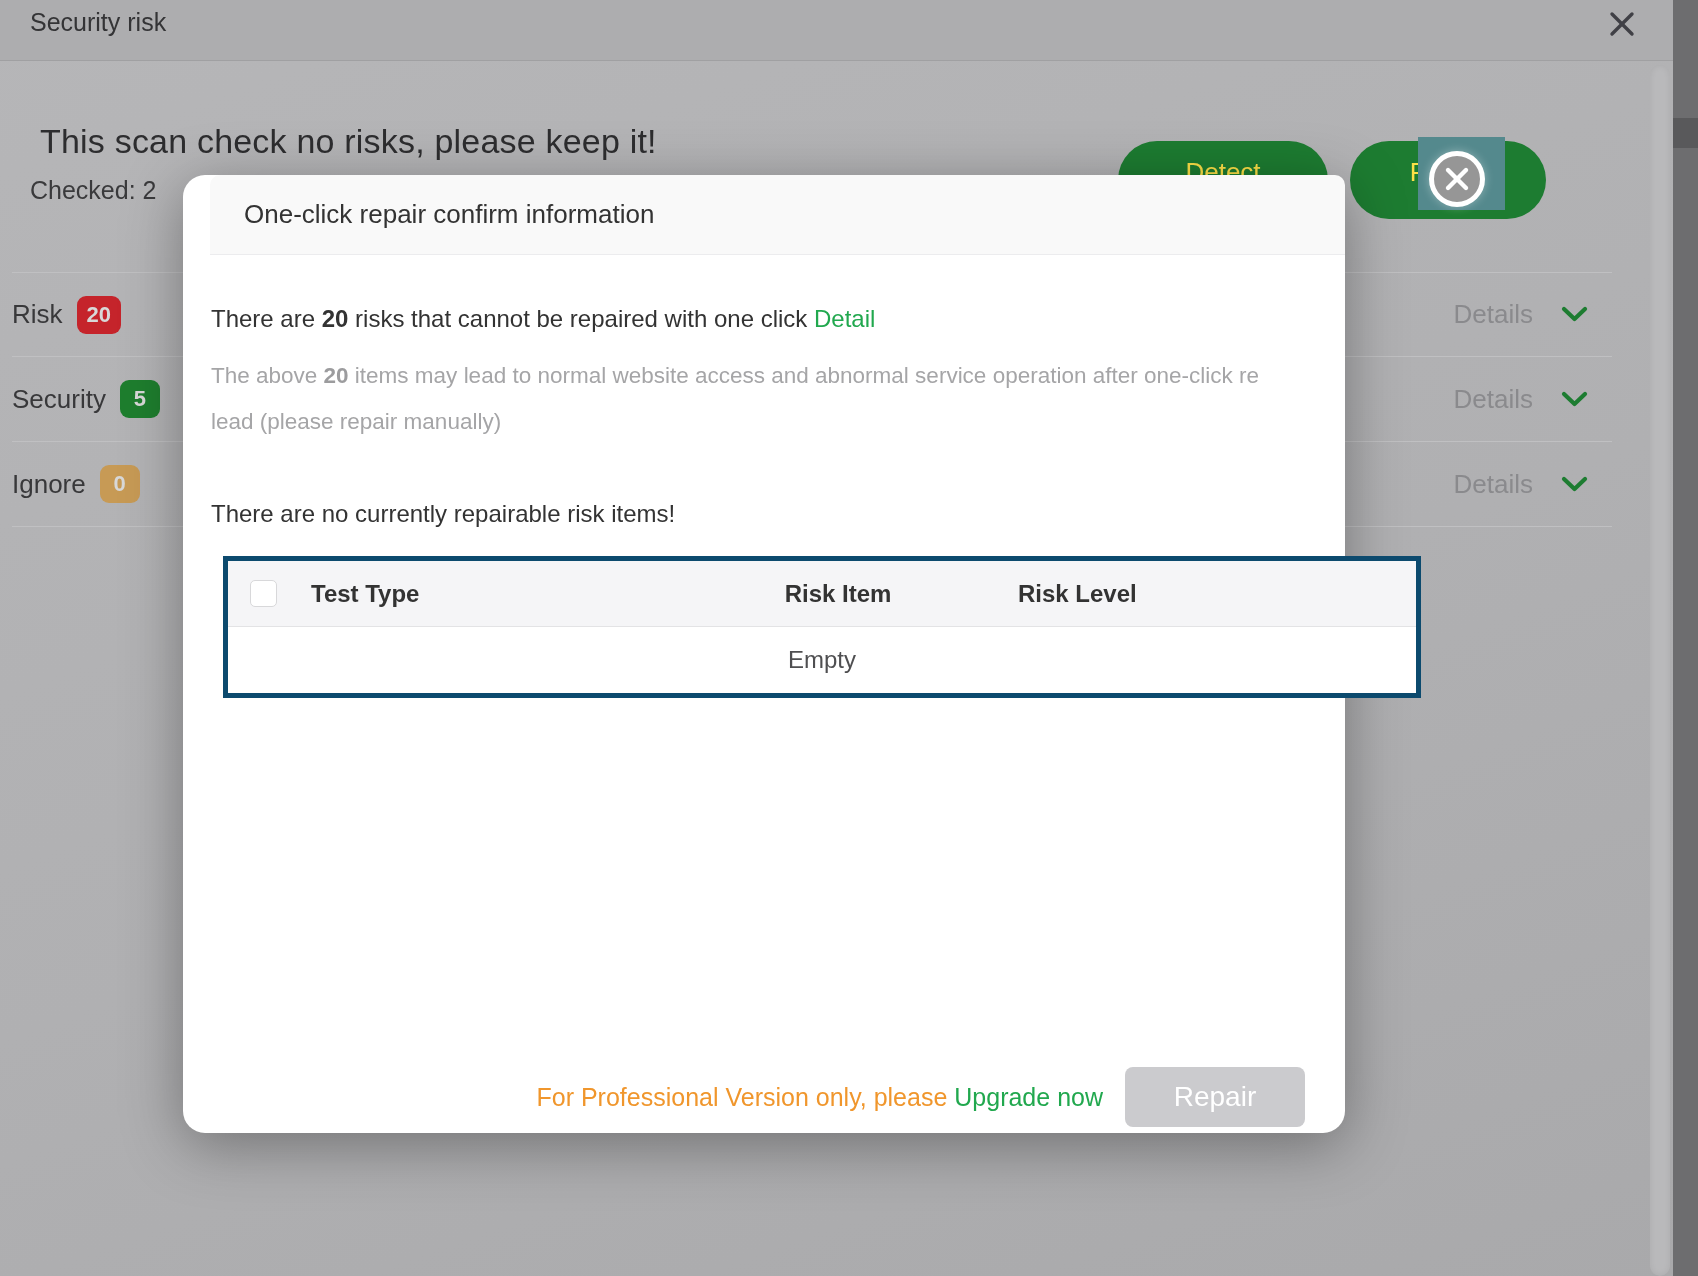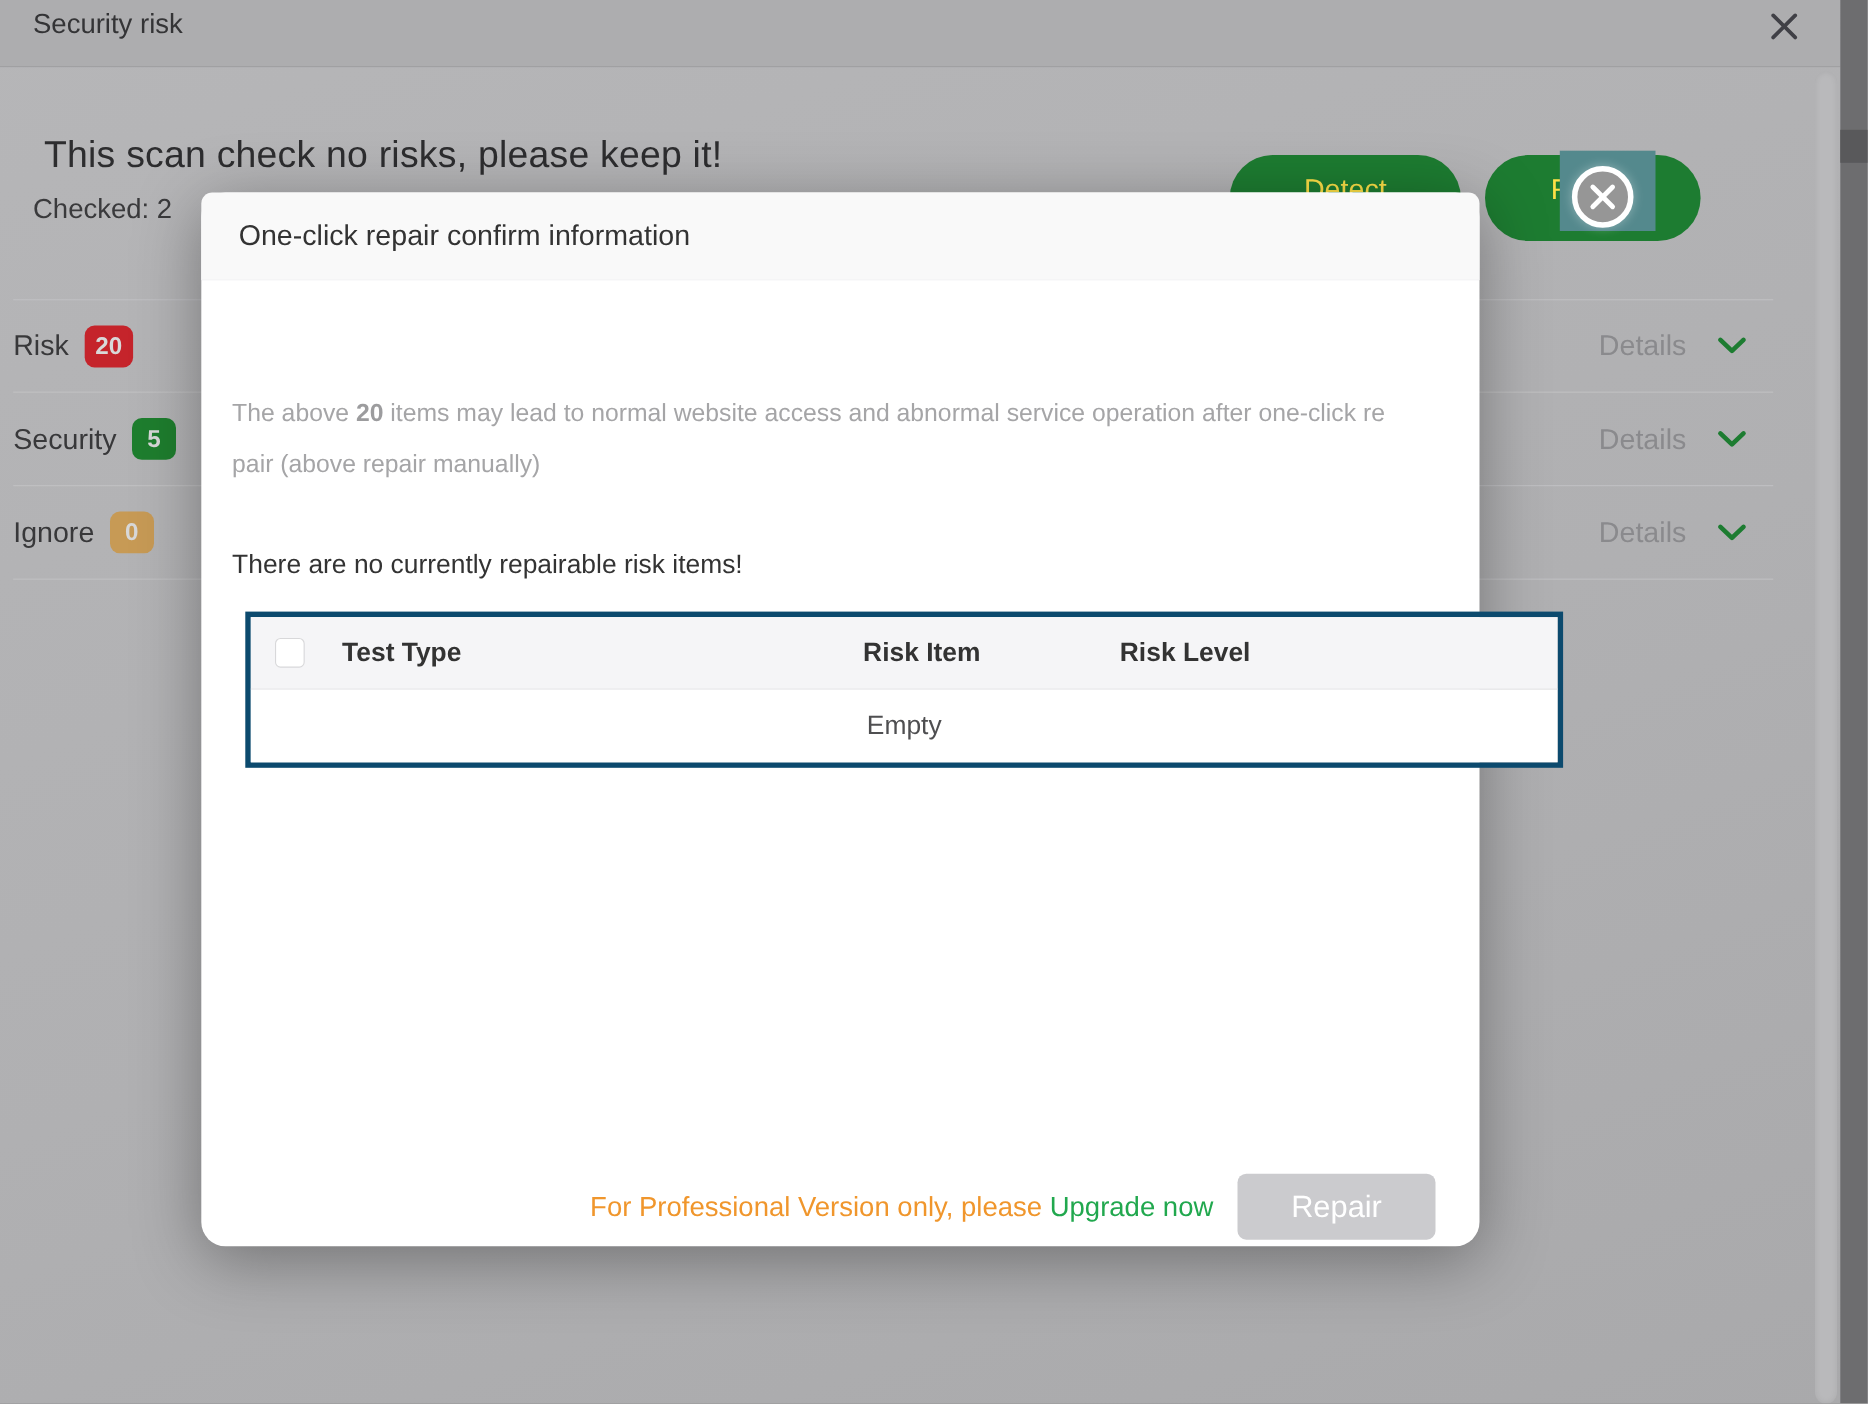--- a/index.html
+++ b/index.html
@@ -44,21 +44,21 @@
   
   .teal-highlight { position:absolute; left:1418px; top:137px; width:87px; height:73px;
                     background:#54898d; z-index:60; }
   .modal-close { position:absolute; left:1429px; top:151px; width:56px; height:56px; z-index:70;
                  border-radius:50%; background:#969696; border:5px solid #ffffff;
                  display:flex; align-items:center; justify-content:center; cursor:pointer;
                  box-shadow:0 0 10px rgba(255,255,255,.35); }
 
   
   .modal { position:absolute; left:183px; top:175px; width:1162px; height:958px; z-index:50;
-           background:#ffffff; border-radius:22px; box-shadow:0 12px 60px rgba(0,0,0,.35); }
+           background:#ffffff; border-radius:22px; box-shadow:0 12px 60px rgba(0,0,0,.35);padding-left:27px; }
   .modal-header { height:80px; background:#f9f9f9; border-bottom:1px solid #ececee;
                   border-radius:10px 10px 0 0; display:flex; align-items:center; }
   .modal-title { margin-left:34px; font-size:26px; color:#333333; }
 
   .summary-line { position:absolute; left:28px; top:130px; font-size:24px; color:#333333; white-space:nowrap; }
   .summary-line b { font-weight:700; }
   .link-green { color:#21a84e; cursor:pointer; }
 
   .note { position:absolute; left:28px; top:178px; width:1225px; font-size:22.5px; color:#a5a5a7; }
   .note .note-line { line-height:46px; white-space:nowrap; }
@@ -149,24 +149,25 @@
   <div class="scrollbar-thumb"></div>
   <div class="right-strip">
     <div class="right-strip-block"></div>
   </div>
 
   <div class="modal">
     <div class="modal-header">
       <div class="modal-title">One-click repair confirm information</div>
     </div>
 
+    <div class="summary-line"><span>There are </span><b>20</b><span> risks that cannot be repaired with one click </span><span class="link-green">Detail</span></div>
 
     <div class="note">
       <div class="note-line"><span>The above </span><b>20</b><span> items may lead to normal website access and abnormal service operation after one-click re</span></div>
-      <div class="note-line">pair (above repair manually)</div>
+      <div class="note-line">lead (please repair manually)</div>
     </div>
 
     <div class="empty-heading">There are no currently repairable risk items!</div>
 
     <div class="risk-table">
       <div class="table-head">
         <div class="th-type">
           <span class="checkbox"></span>
           <span>Test Type</span>
         </div>

